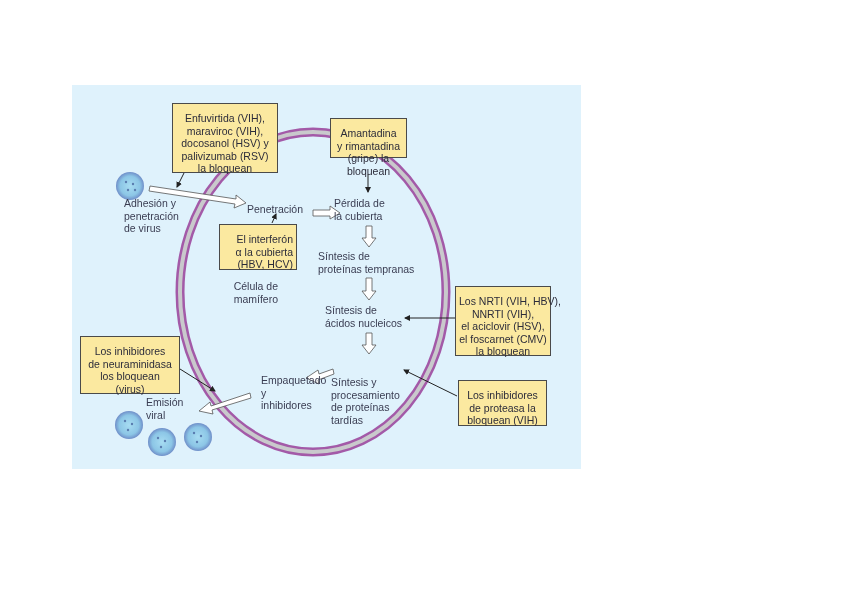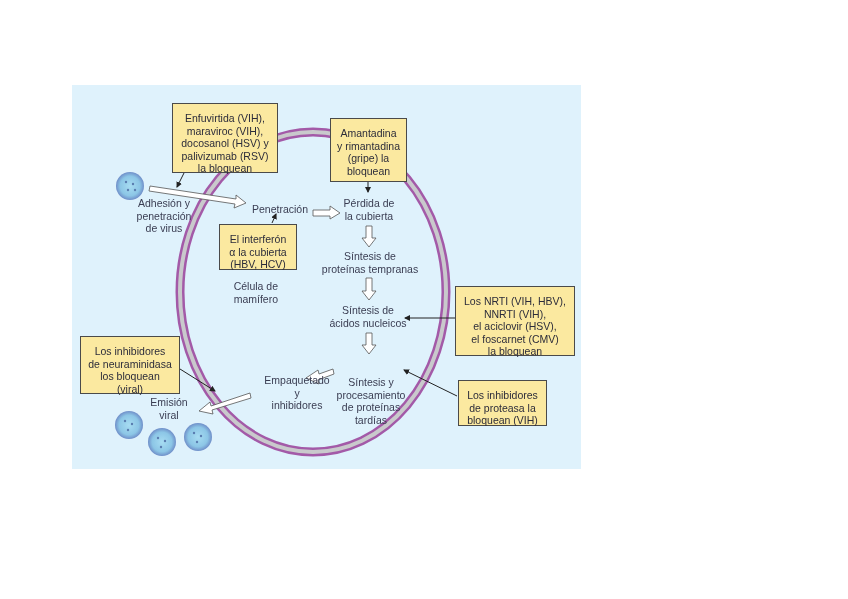--- a/index.html
+++ b/index.html
@@ -1,20 +1,20 @@
 <!DOCTYPE html>
 <html><head>
 <meta charset="utf-8">
 <style>
   html, body { margin: 0; padding: 0; background: #ffffff; }
   body { width: 848px; height: 599px; position: relative; overflow: hidden;
          font-family: "Liberation Sans", sans-serif; }
   #panel { position: absolute; left: 72px; top: 85px; width: 509px; height: 384px; background: #dff2fc; }
   #diagram-svg { position: absolute; left: 0; top: 0; width: 848px; height: 599px; }
-  .lbl { position: absolute; font-size: 10.5px; line-height: 12.5px; color: #3a3d52; text-align: center; white-space: nowrap; }
+  .lbl { position: absolute; font-size: 10.5px; line-height: 12.5px; color: #3a3d52; text-align: left; white-space: nowrap; }
   .box { position: absolute; background: #fbe9a0; border: 1px solid #4a4a4a; font-size: 10.5px; line-height: 12.5px;
          color: #2c2c3a; text-align: center; box-sizing: border-box; padding: 8px 3px; white-space: nowrap; }
   .ln { display: block; }
 </style>
 </head>
 <body>
 
 <div id="panel"></div>
 
 <svg id="diagram-svg" viewBox="0 0 848 599">
@@ -120,41 +120,41 @@
   <span class="ln">mamífero</span>
 </div>
 
 <div class="box" style="left:172px;top:103px;width:106px;height:70px;">
   <span class="ln">Enfuvirtida (VIH),</span>
   <span class="ln">maraviroc (VIH),</span>
   <span class="ln">docosanol (HSV) y</span>
   <span class="ln">palivizumab (RSV)</span>
   <span class="ln">la bloquean</span>
 </div>
-<div class="box" style="left:330px;top:118px;width:77px;height:64px;">
+<div class="box" style="left:330px;top:118px;width:77px;height:40px;">
   <span class="ln">Amantadina</span>
   <span class="ln">y rimantadina</span>
   <span class="ln">(gripe) la</span>
   <span class="ln">bloquean</span>
 </div>
-<div class="box" style="left:219px;top:224px;width:78px;height:46px;">
+<div class="box" style="left:219px;top:224px;width:78px;height:46px;text-align:right;">
   <span class="ln">El interferón</span>
   <span class="ln">α la cubierta</span>
   <span class="ln">(HBV, HCV)</span>
 </div>
-<div class="box" style="left:455px;top:286px;width:120px;height:70px;">
+<div class="box" style="left:455px;top:286px;width:96px;height:70px;">
   <span class="ln">Los NRTI (VIH, HBV),</span>
   <span class="ln">NNRTI (VIH),</span>
   <span class="ln">el aciclovir (HSV),</span>
   <span class="ln">el foscarnet (CMV)</span>
   <span class="ln">la bloquean</span>
 </div>
 <div class="box" style="left:80px;top:336px;width:100px;height:58px;">
   <span class="ln">Los inhibidores</span>
   <span class="ln">de neuraminidasa</span>
   <span class="ln">los bloquean</span>
-  <span class="ln">(viral)</span>
+  <span class="ln">(virus)</span>
 </div>
 <div class="box" style="left:458px;top:380px;width:89px;height:46px;">
   <span class="ln">Los inhibidores</span>
   <span class="ln">de proteasa la</span>
   <span class="ln">bloquean (VIH)</span>
 </div>
 
 </body></html>

